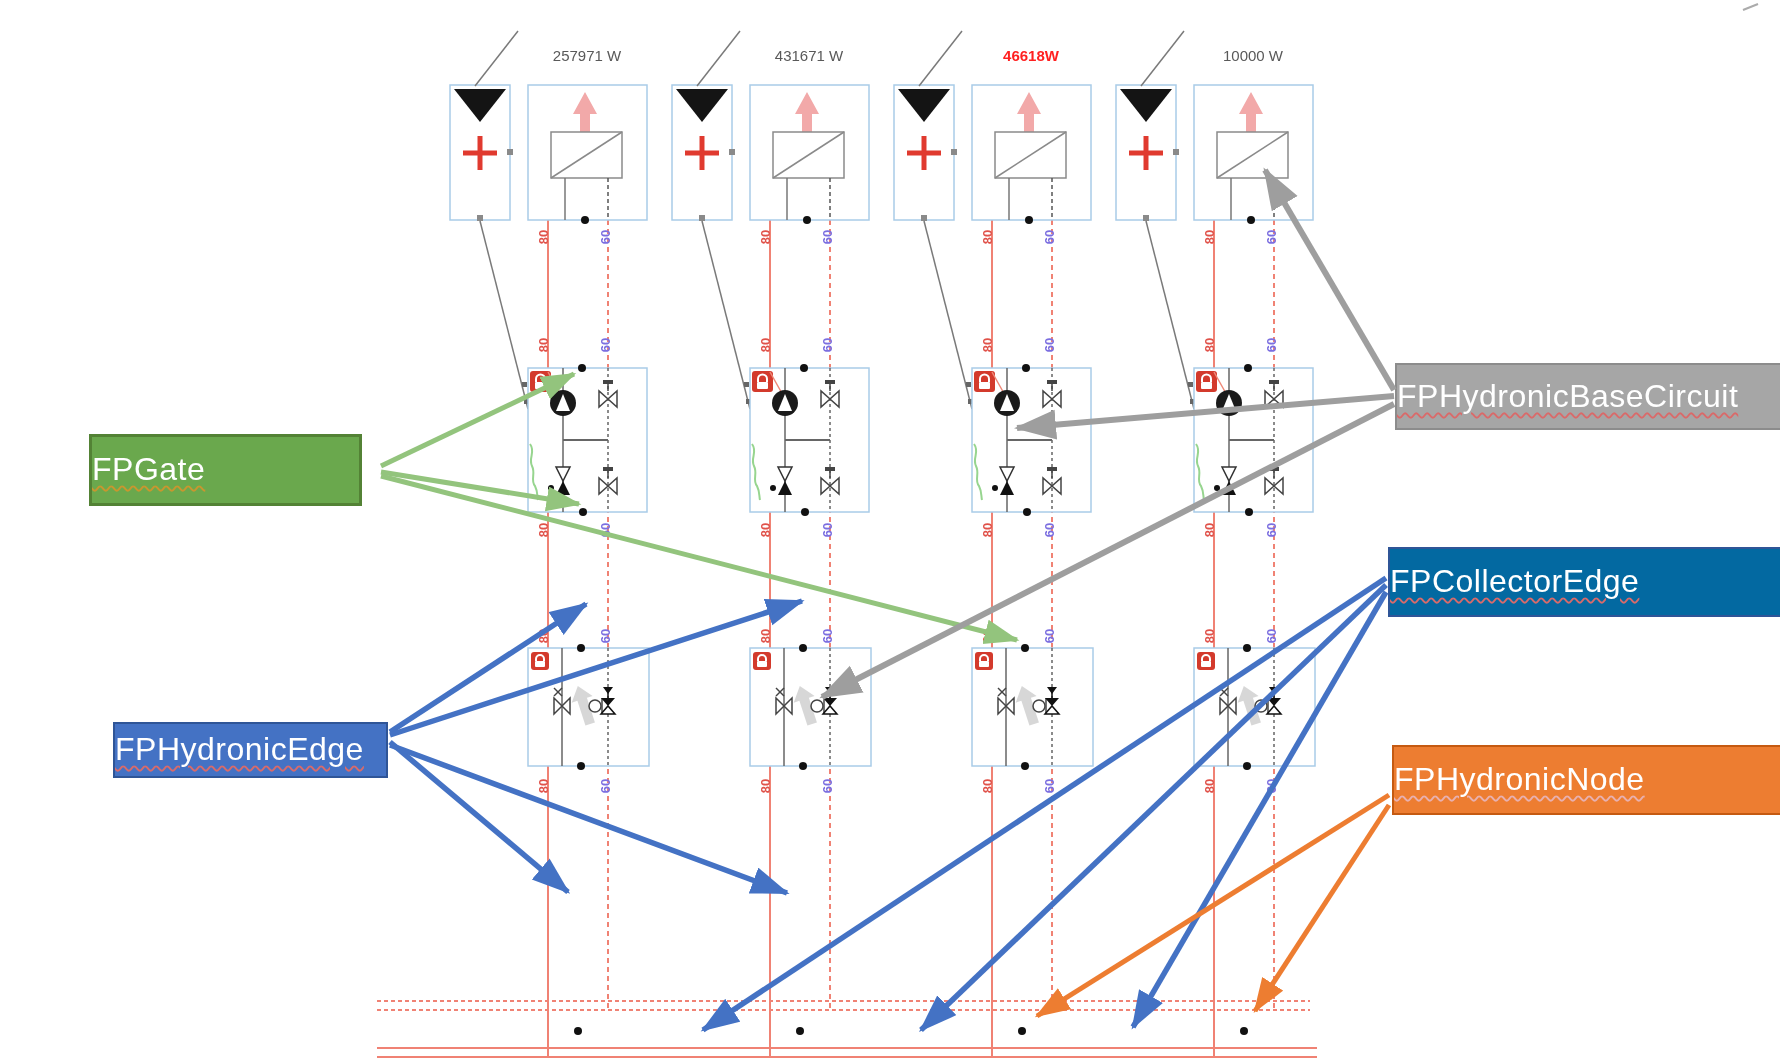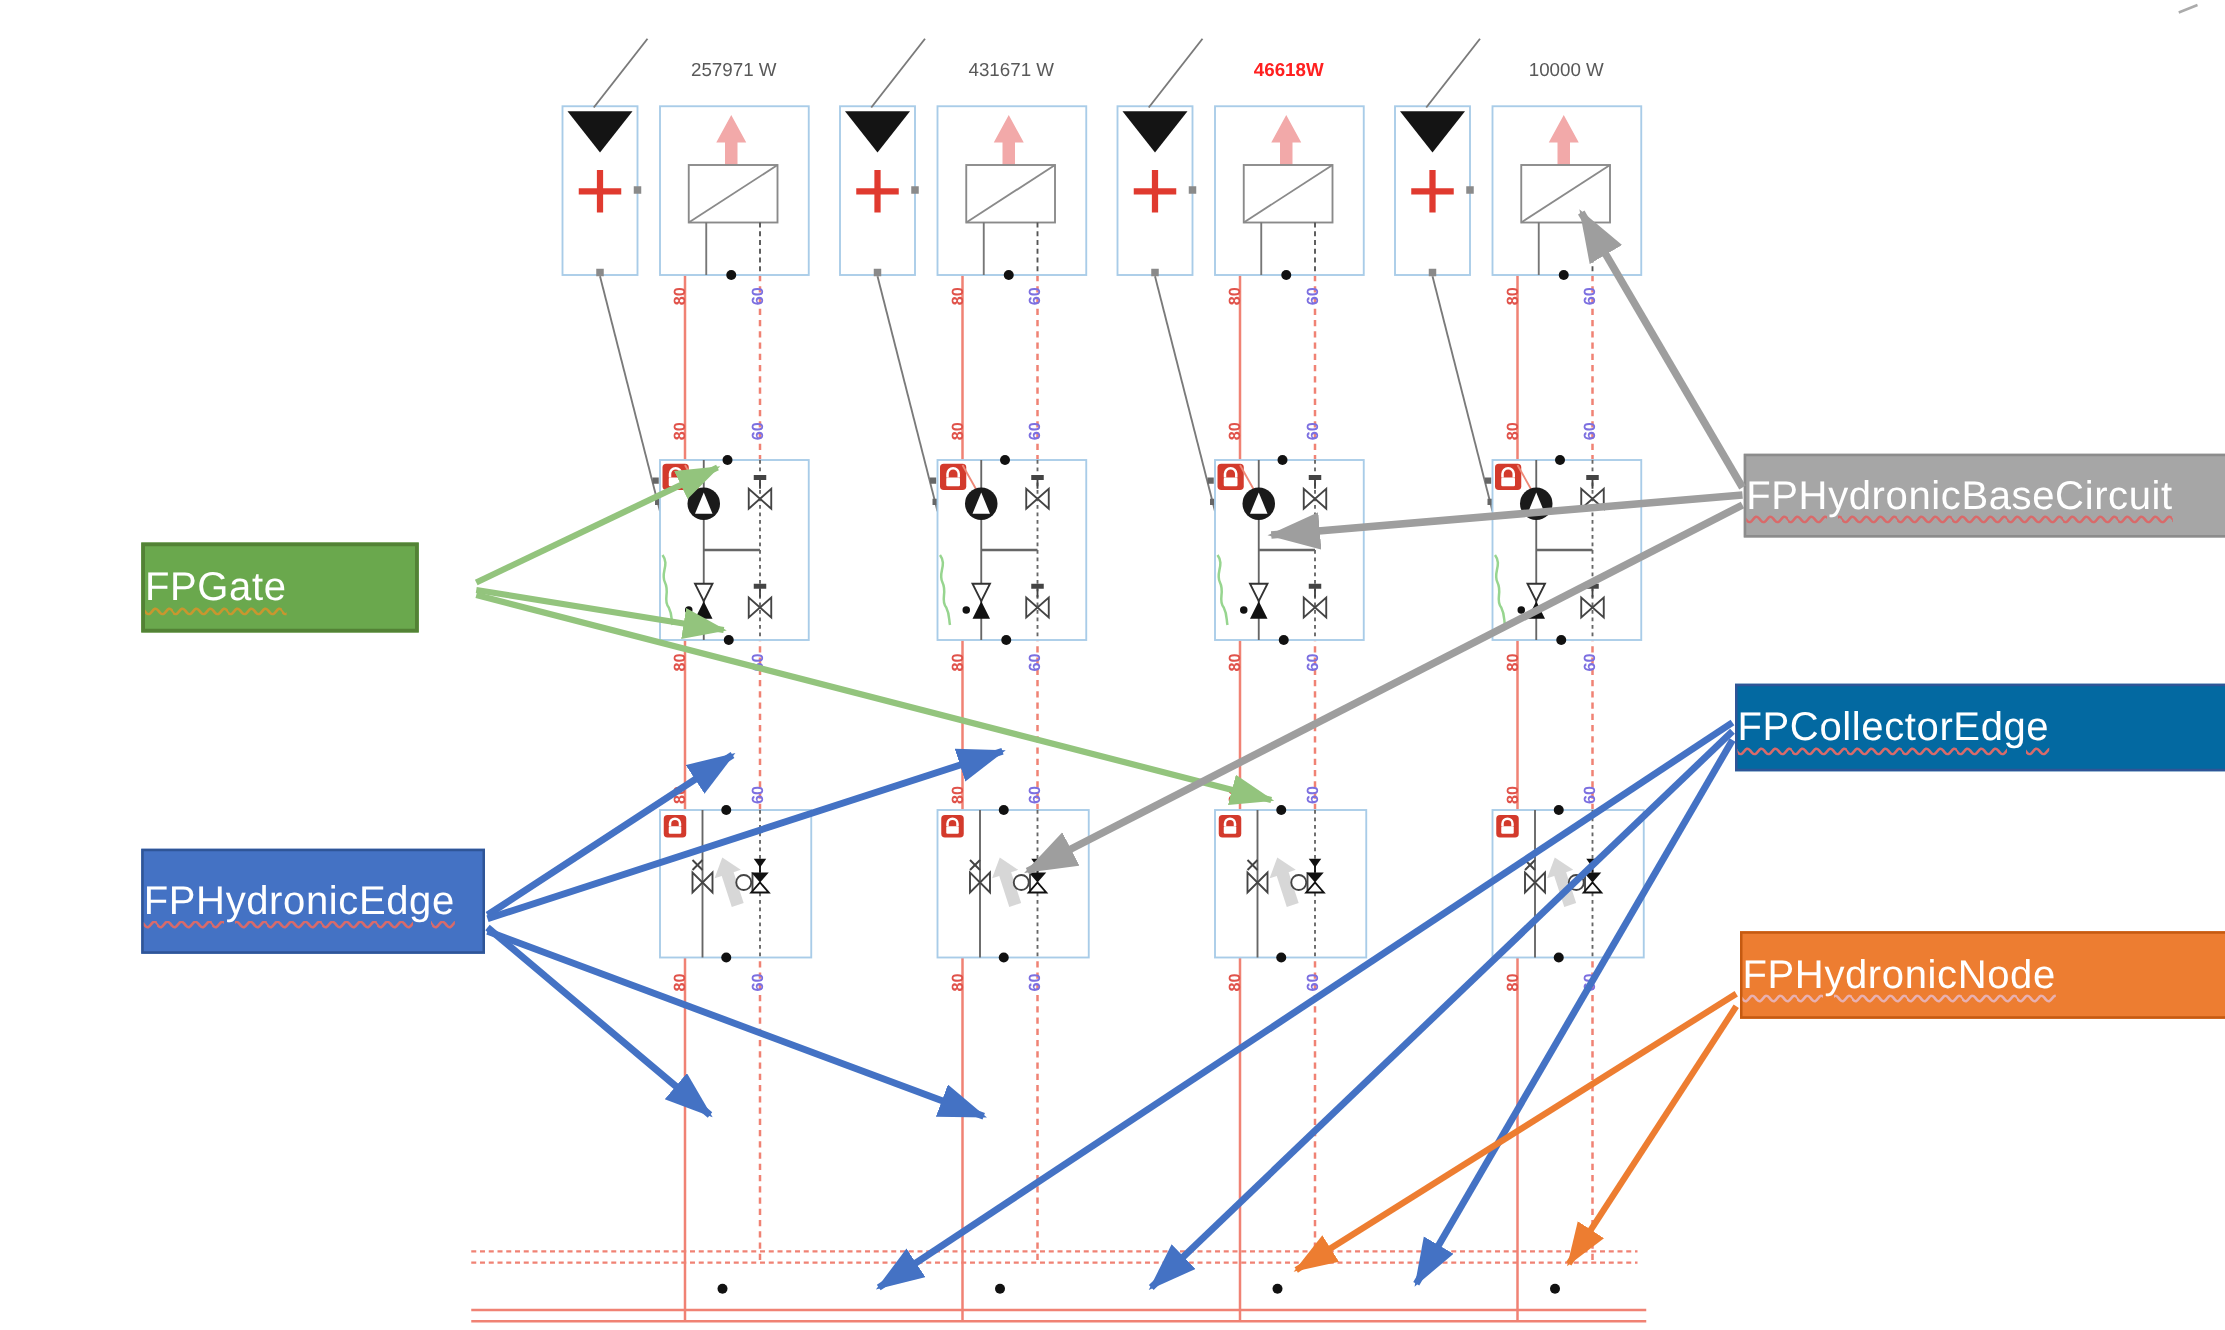--- a/index.html
+++ b/index.html
@@ -5,22 +5,22 @@
   html,body{margin:0;padding:0;background:#fff;}
   #canvas{position:relative;width:1780px;height:1064px;background:#ffffff;overflow:hidden;
           font-family:"Liberation Sans",sans-serif;margin-left:25px;}
   svg{position:absolute;left:0;top:0;}
   #diagram-layer{z-index:1;}
   #callout-layer .callout{
      position:absolute;display:flex;align-items:center;justify-content:flex-start;
      color:#ffffff;font-size:32px;letter-spacing:.5px;z-index:2;box-sizing:border-box;
   }
   .callout span{line-height:1.1;}
-  #callout-gate{left:88px;top:434px;width:222px;height:72px;background:#6AA84D;border:3px solid #538235;}
-  #callout-hydronic-edge{left:88px;top:679px;width:275px;height:84px;background:#4472C4;border:2px solid #2F5597;}
+  #callout-gate{left:64px;top:434px;width:273px;height:72px;background:#6AA84D;border:3px solid #538235;}
+  #callout-hydronic-edge{left:88px;top:722px;width:275px;height:56px;background:#4472C4;border:2px solid #2F5597;}
   #callout-base-circuit{left:1370px;top:363px;width:405px;height:67px;background:#A6A6A6;border:2px solid #8C8C8C;}
   #callout-collector-edge{left:1363px;top:547px;width:412px;height:70px;background:#0369a1;border:2px solid #2F5597;}
   #callout-hydronic-node{left:1367px;top:745px;width:412px;height:70px;background:#ED7D31;border:2px solid #C55A11;}
   .u-gold span{text-decoration:underline wavy #C9962E;text-decoration-thickness:1.5px;text-underline-offset:5px;}
   .u-red span{text-decoration:underline wavy #D96A6A;text-decoration-thickness:1.5px;text-underline-offset:5px;}
   .u-soft span{text-decoration:underline wavy #E8B0B0;text-decoration-thickness:1.5px;text-underline-offset:5px;}
   #annotation-layer{z-index:3;pointer-events:none;}
   text{font-family:"Liberation Sans",sans-serif;}
   .power-label{font-size:15px;}
   .temp-label{font-size:13px;font-weight:bold;}

